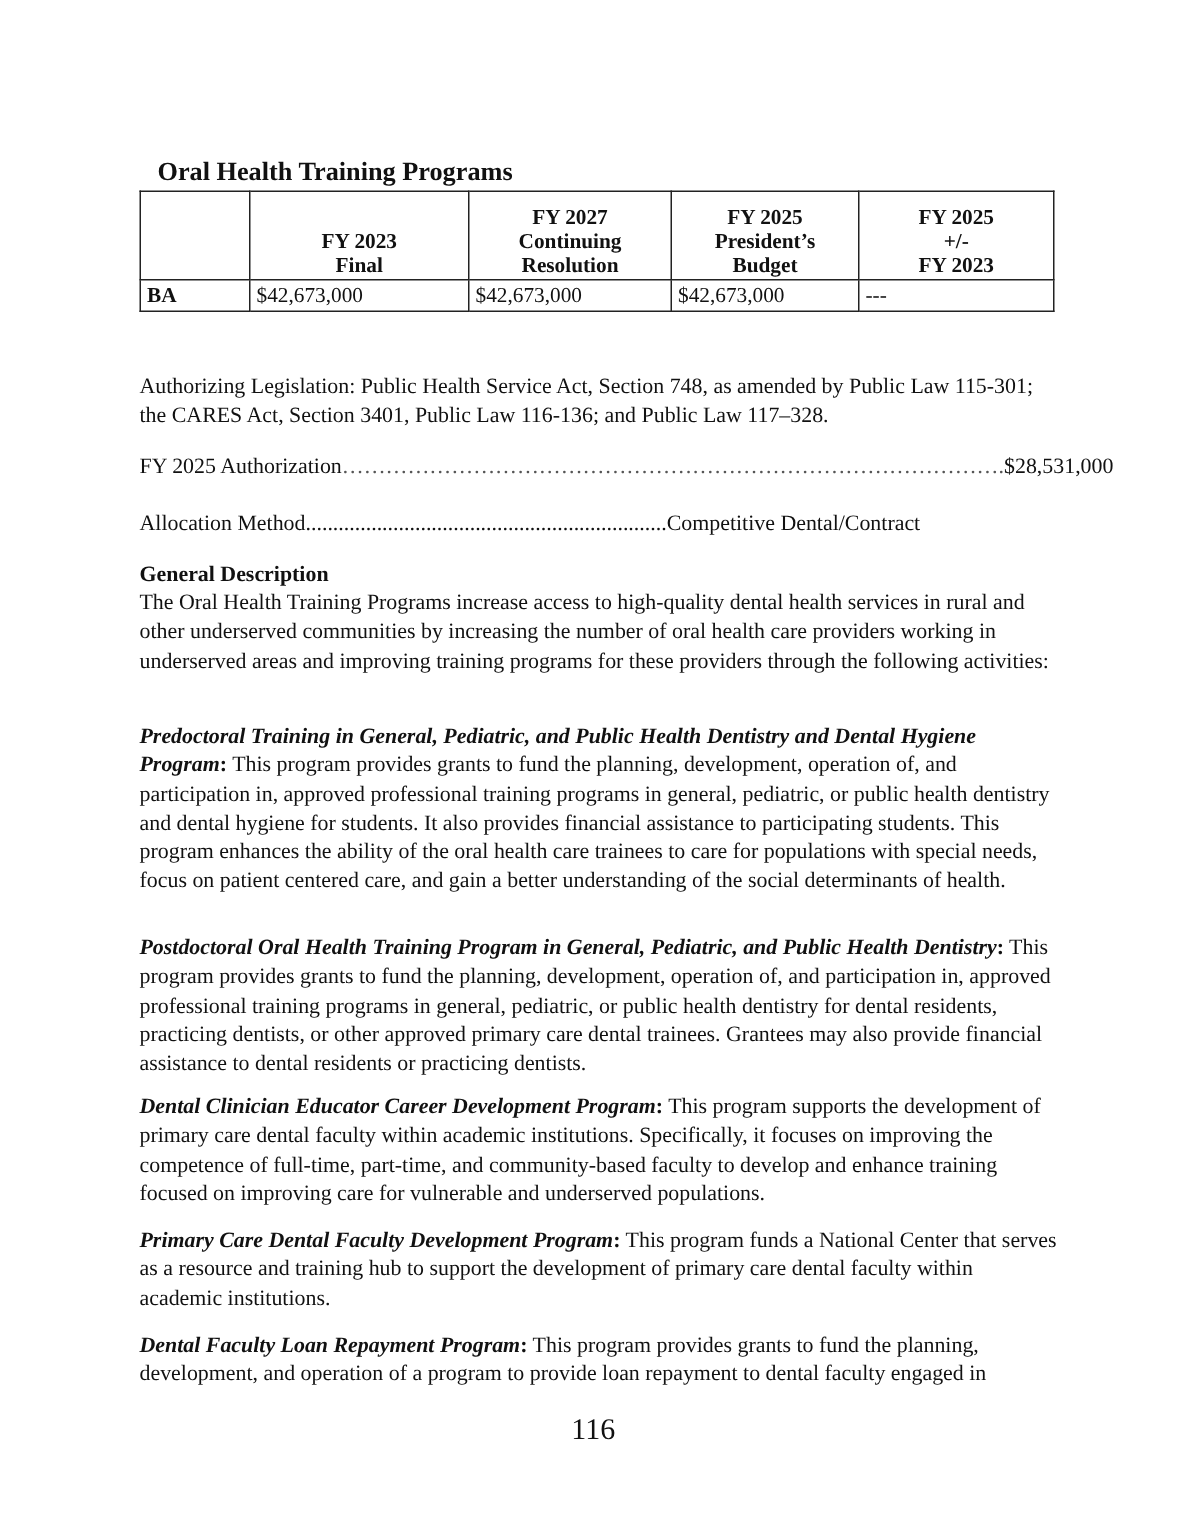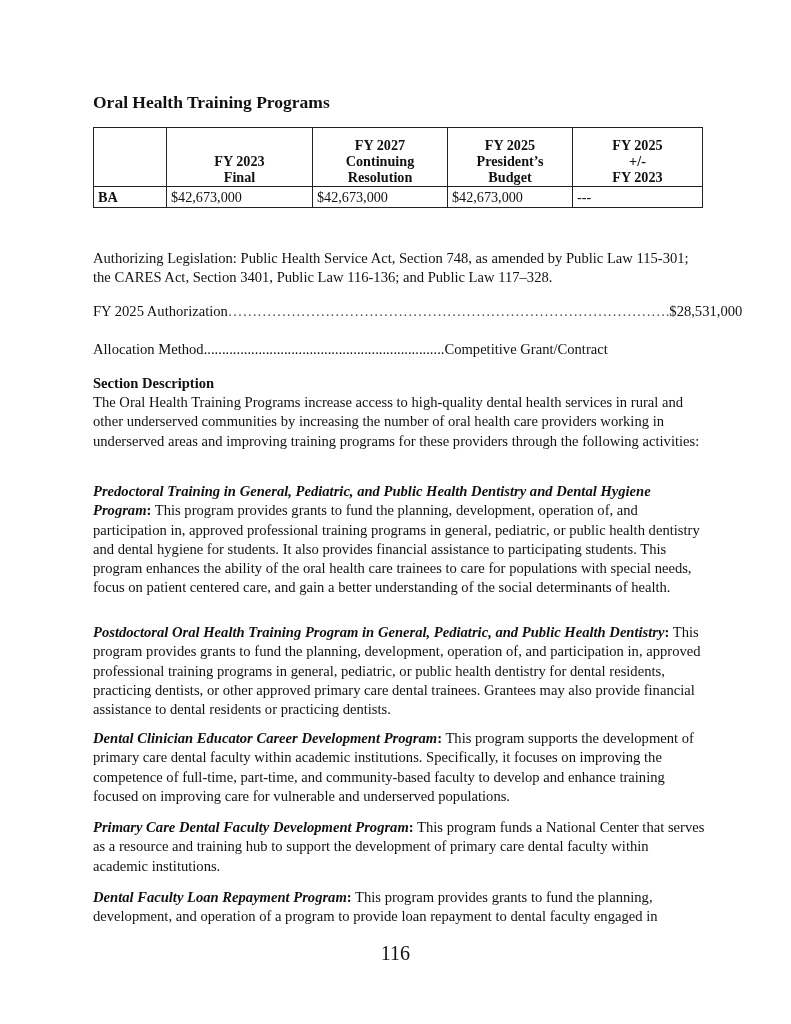--- a/index.html
+++ b/index.html
@@ -1,18 +1,18 @@
 <!DOCTYPE html>
 <html><head>
 <meta charset="utf-8">
 <style>
   html, body { margin: 0; padding: 0; background: #ffffff; }
   body { width: 791px; height: 1024px; position: relative; overflow: hidden;
          font-family: "Liberation Serif", serif; color: #111; }
-  h1 { position: absolute; left: 93px; top: 92px; margin: 0; font-size: 17.5px;
+  h1 { position: absolute; left: 93px; top: 92px; margin: 12px; font-size: 17.5px;
        font-weight: bold; font-family: "Liberation Serif", serif; }
   table.budget { position: absolute; left: 93px; top: 127px; border-collapse: collapse;
        font-size: 14.2px; font-family: "Liberation Serif", serif; }
   table.budget td, table.budget th { border: 1.4px solid #222; padding: 0 4px; line-height: 16px; }
   table.budget th { font-weight: bold; text-align: center; vertical-align: bottom; height: 57px; padding-bottom: 1px; }
   table.budget td { height: 20px; vertical-align: middle; }
   table.budget td.rowlabel { text-align: left; font-weight: bold; margin-top: 20px; }
   .c0 { width: 64px; } .c1 { width: 137px; } .c2 { width: 126px; } .c3 { width: 116px; } .c4 { width: 121px; }
   .hline { display: block; }
   .txt { position: absolute; left: 93px; width: 612px; font-size: 14.6px; line-height: 19.3px; margin: 0; }
@@ -59,23 +59,23 @@
     <td>$42,673,000</td>
     <td>---</td>
   </tr>
 </tbody>
   </table>
 
 <p class="txt" style="top:249px;">Authorizing Legislation: Public Health Service Act, Section 748, as amended by Public Law 115-301; the CARES Act, Section 3401, Public Law 116-136; and Public Law 117–328.</p>
 
 <p class="txt leader" style="top:302px;"><span>FY 2025 Authorization</span><span class="dots">……………………………………………………………………………….</span><span>$28,531,000</span></p>
 
-<p class="txt leader" style="top:340px;"><span>Allocation Method</span><span>..................................................................</span><span>Competitive Grant/Contract</span></p>
+<p class="txt leader" style="top:340px;"><span>Allocation Method</span><span>..................................................................</span><span>Competitive Dental/Contract</span></p>
 
-<p class="txt sec-title" style="top:374px;">Section Description</p>
+<p class="txt sec-title" style="top:374px;">General Description</p>
 <p class="txt" style="top:393px;">The Oral Health Training Programs increase access to high-quality dental health services in rural and other underserved communities by increasing the number of oral health care providers working in underserved areas and improving training programs for these providers through the following activities:</p>
 
 <p class="txt" style="top:482px;"><span class="prog-name">Predoctoral Training in General, Pediatric, and Public Health Dentistry and Dental Hygiene Program</span><span class="colon">:</span><span> This program provides grants to fund the planning, development, operation of, and participation in, approved professional training programs in general, pediatric, or public health dentistry and dental hygiene for students. It also provides financial assistance to participating students. This program enhances the ability of the oral health care trainees to care for populations with special needs, focus on patient centered care, and gain a better understanding of the social determinants of health.</span></p>
 
 <p class="txt" style="top:623px;"><span class="prog-name">Postdoctoral Oral Health Training Program in General, Pediatric, and Public Health Dentistry</span><span class="colon">:</span><span> This program provides grants to fund the planning, development, operation of, and participation in, approved professional training programs in general, pediatric, or public health dentistry for dental residents, practicing dentists, or other approved primary care dental trainees. Grantees may also provide financial assistance to dental residents or practicing dentists.</span></p>
 
 <p class="txt" style="top:729px;"><span class="prog-name">Dental Clinician Educator Career Development Program</span><span class="colon">:</span><span> This program supports the development of primary care dental faculty within academic institutions. Specifically, it focuses on improving the competence of full-time, part-time, and community-based faculty to develop and enhance training focused on improving care for vulnerable and underserved populations.</span></p>
 
 <p class="txt" style="top:818px;font-family:Liberation Serif, serif;"><span class="prog-name">Primary Care Dental Faculty Development Program</span><span class="colon">:</span><span> This program funds a National Center that serves as a resource and training hub to support the development of primary care dental faculty within academic institutions.</span></p>
 

